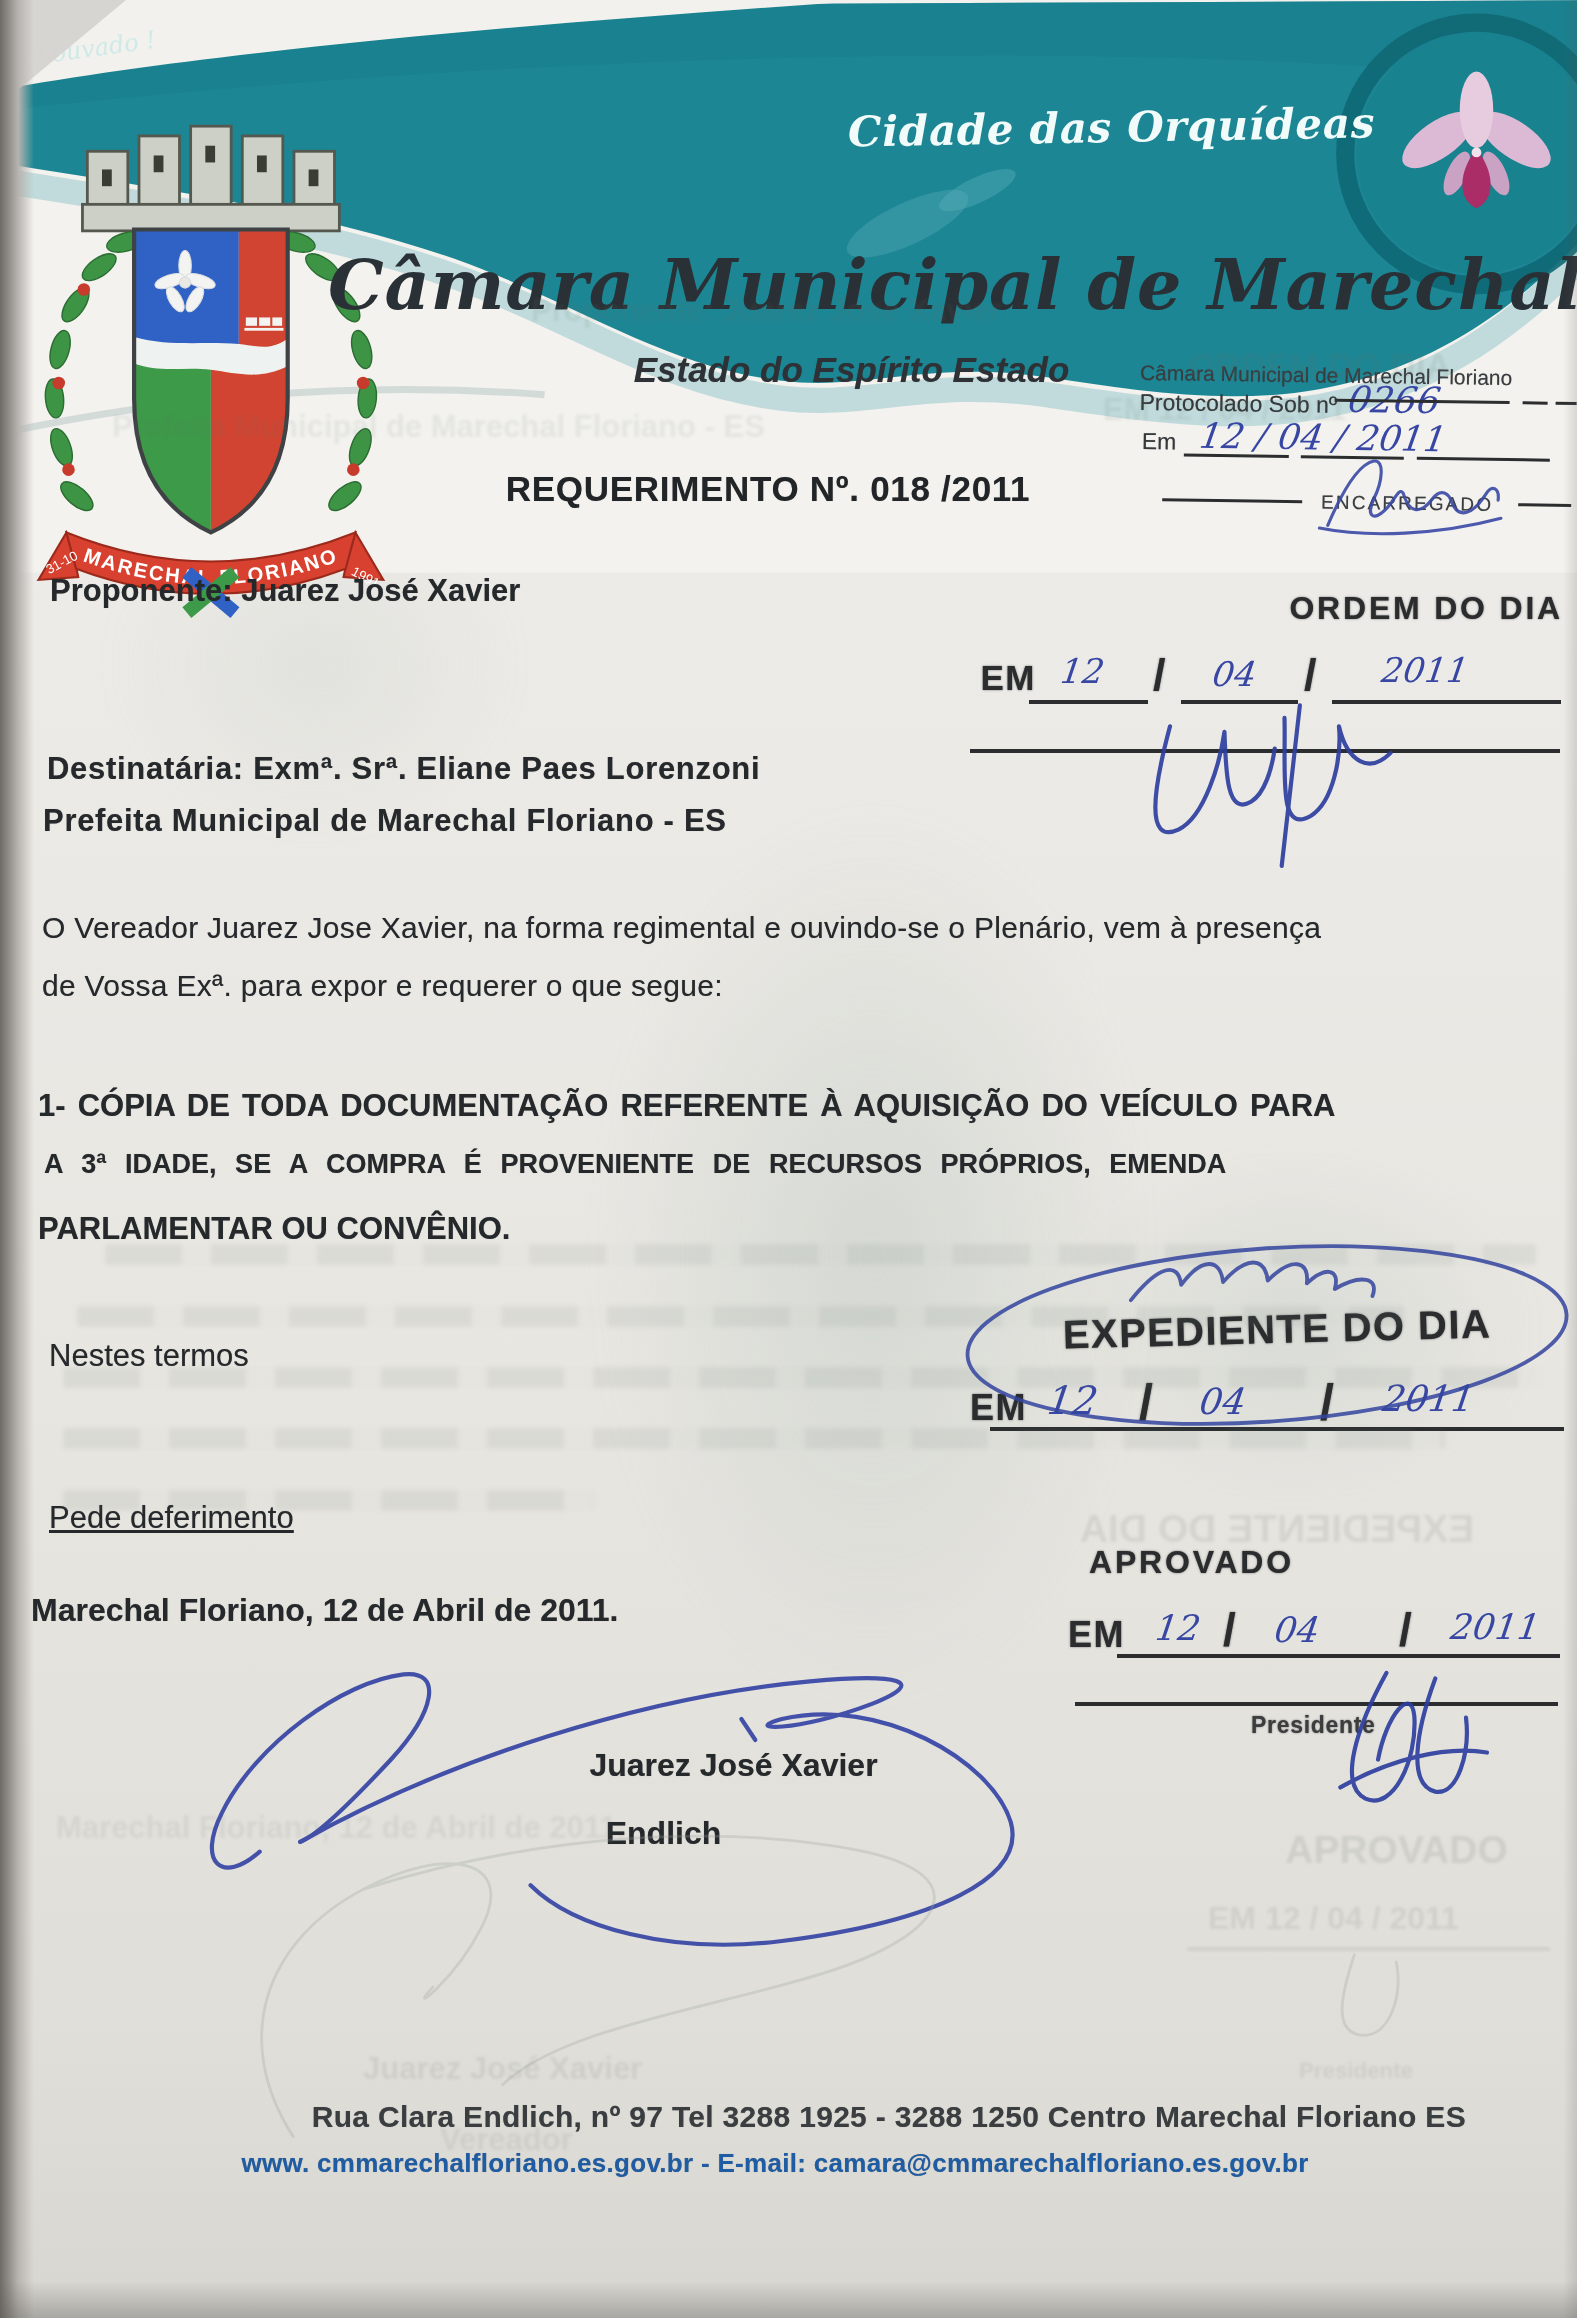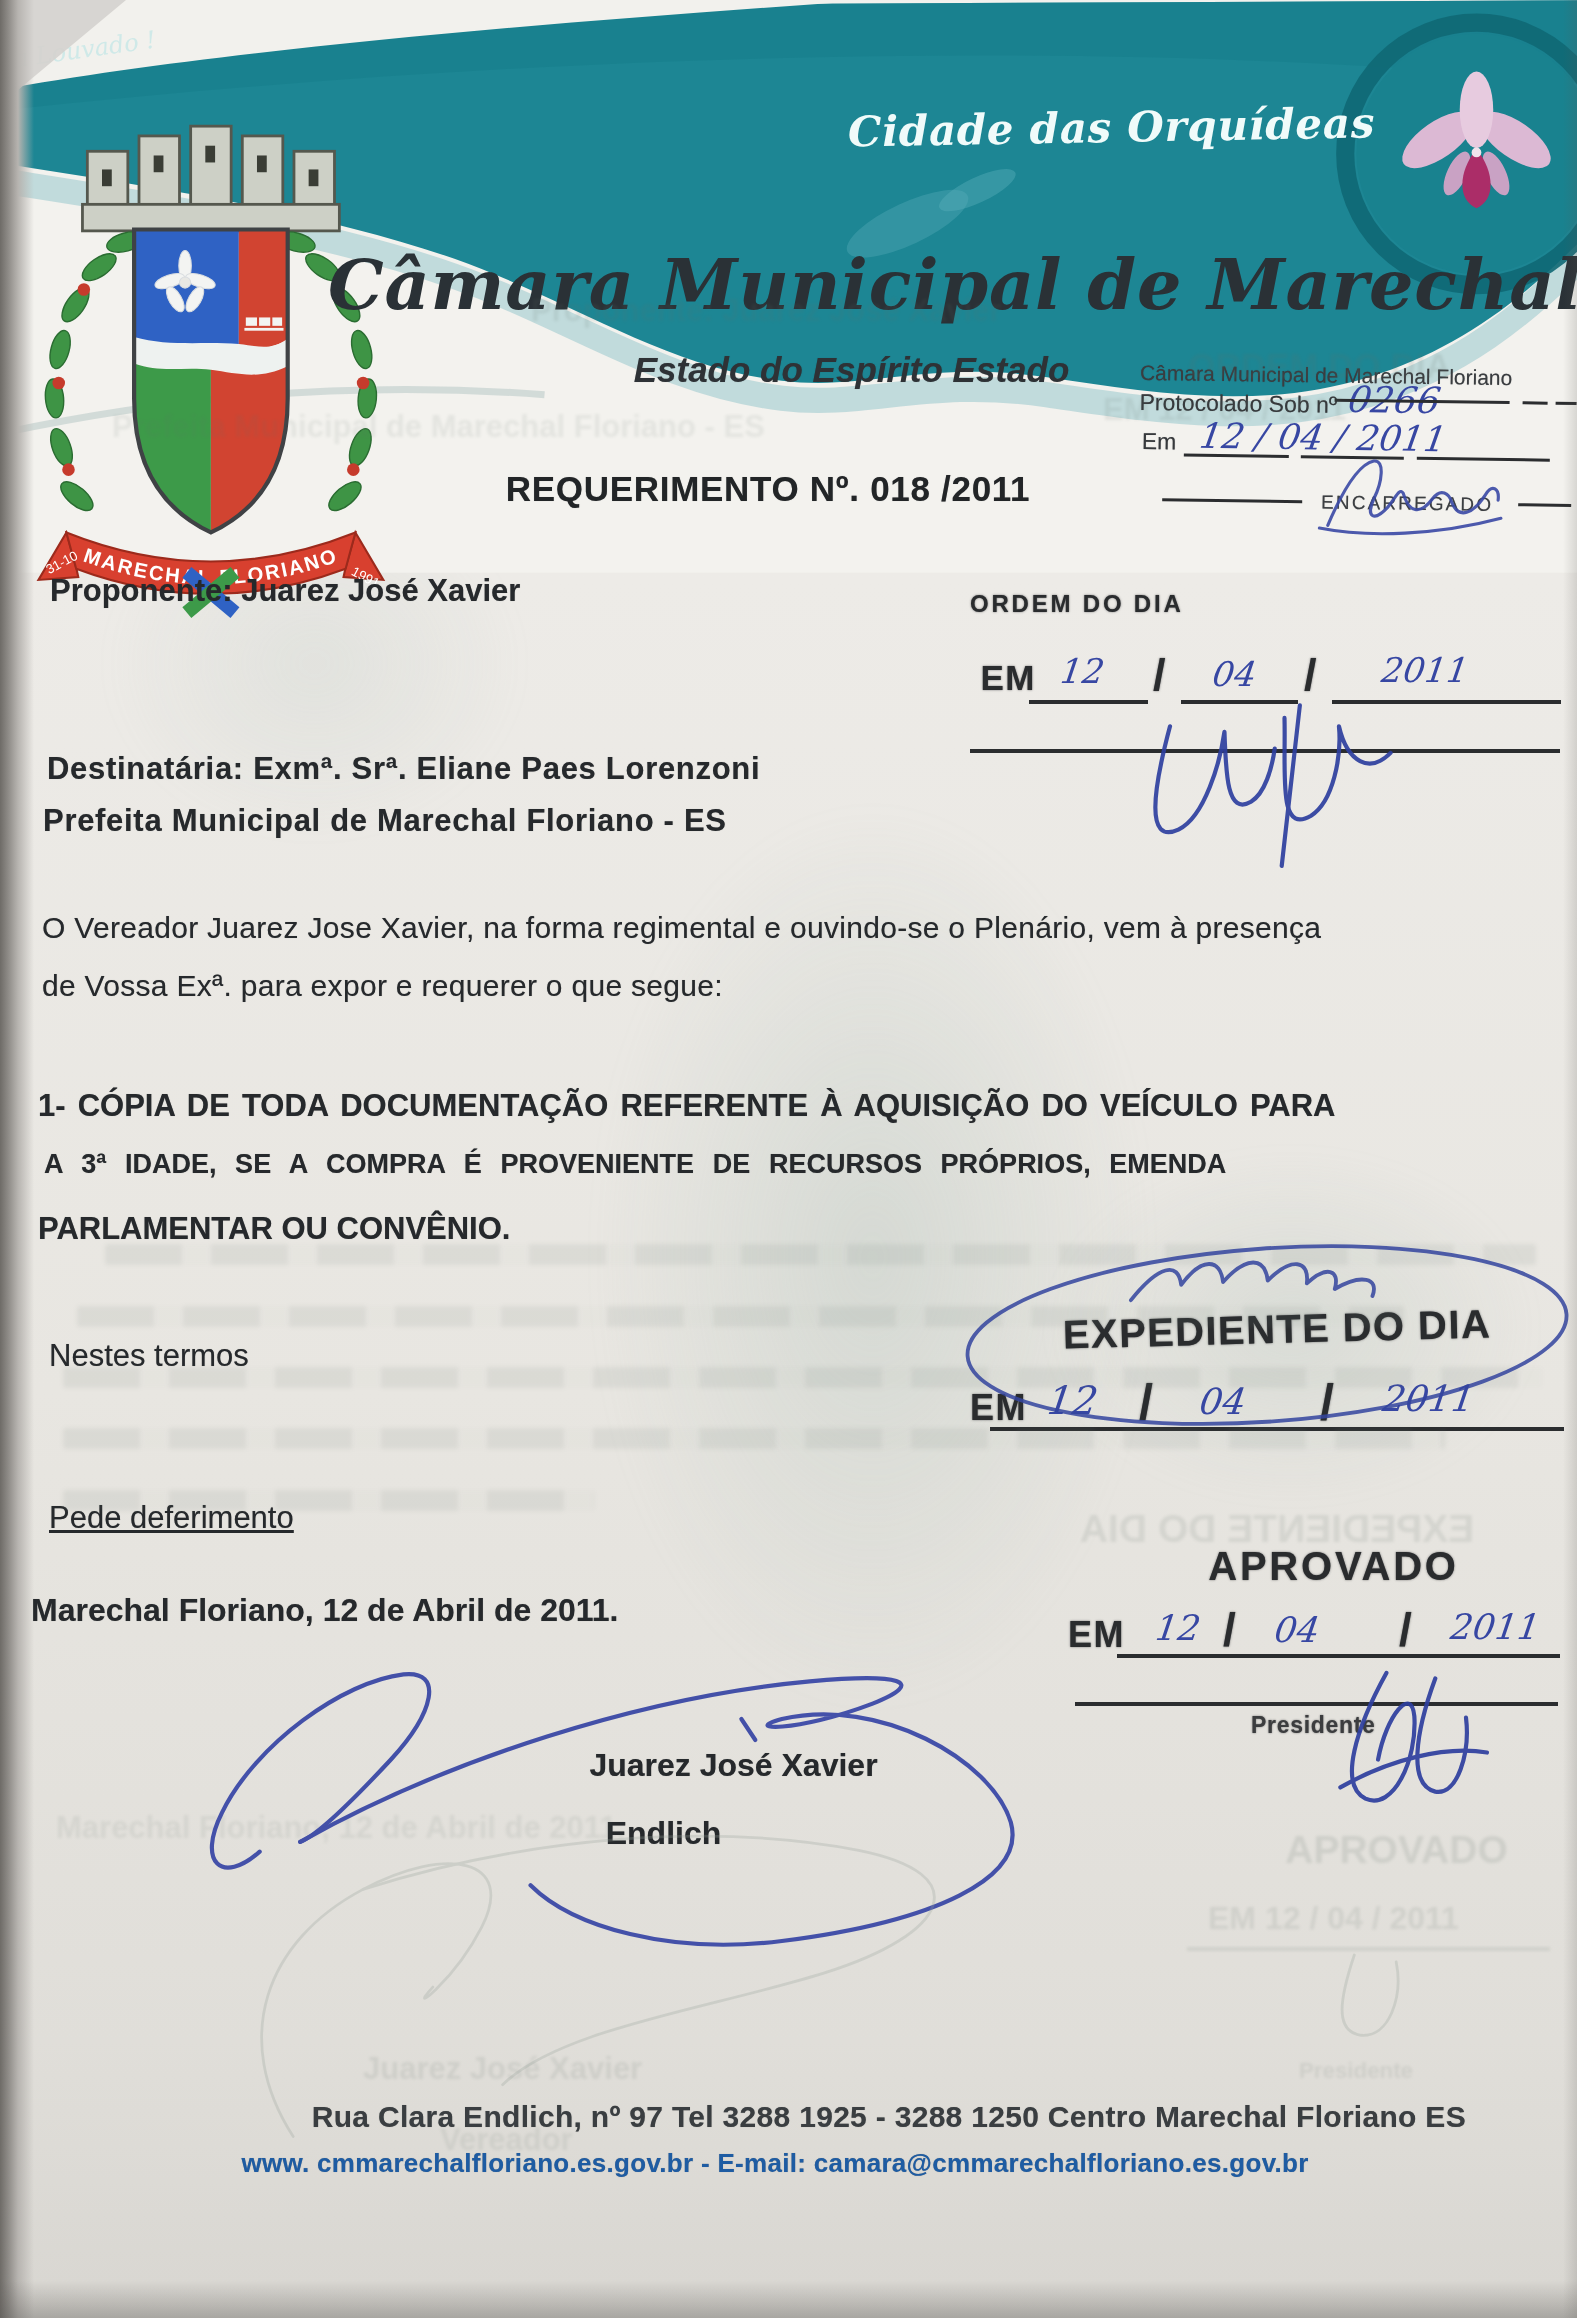--- a/index.html
+++ b/index.html
@@ -194,21 +194,21 @@
 
 <div class="abs typed" style="left:49px;top:1338px;font-size:31px;">Nestes termos</div>
 <div class="abs typed" style="left:49px;top:1500px;font-size:31px;text-decoration:underline;">Pede deferimento</div>
 
 <div class="abs typed b" style="left:31px;top:1592px;font-size:32px;">Marechal Floriano, 12 de Abril de 2011.</div>
 
 <div class="abs typed b" style="left:489px;top:1747px;width:489px;text-align:center;font-size:32px;">Juarez José Xavier</div>
 <div class="abs typed b" style="left:489px;top:1815px;width:349px;text-align:center;font-size:32px;">Endlich</div>
 
 <div class="abs" style="left:970px;top:590px;width:593px;height:175px;">
-  <div class="abs stamp" style="left:0;top:0;width:593px;text-align:left;font-size:24px;letter-spacing:2.8px;">ORDEM DO DIA</div>
+  <div class="abs stamp" style="left:0;top:0;width:593px;text-align:right;font-size:32px;letter-spacing:2.8px;">ORDEM DO DIA</div>
   <div class="abs stamp" style="left:10.5px;top:68px;font-size:35px;">EM</div>
   <div class="abs uline" style="left:59px;top:110px;width:119px;border-bottom-width:4.2px;"></div>
   <div class="abs stamp" style="left:183px;top:59px;font-size:45px;">/</div>
   <div class="abs uline" style="left:211px;top:110px;width:117px;border-bottom-width:4.2px;"></div>
   <div class="abs stamp" style="left:334px;top:59px;font-size:45px;">/</div>
   <div class="abs uline" style="left:362px;top:110px;width:229px;border-bottom-width:4.2px;"></div>
   <div class="abs hand" style="left:91px;top:61px;font-size:34px;">12</div>
   <div class="abs hand" style="left:243px;top:64px;font-size:34px;">04</div>
   <div class="abs hand" style="left:412px;top:60px;font-size:34px;">2011</div>
   <div class="abs thickline" style="left:0;top:159px;width:590px;"></div>
@@ -218,21 +218,21 @@
 <div class="abs" style="left:970px;top:1384px;width:607px;height:63px;">
   <div class="abs stamp" style="left:0;top:2.8px;font-size:36px;">EM</div>
   <div class="abs hand" style="left:78px;top:-5.6px;font-size:39px;">12</div>
   <div class="abs stamp" style="left:169px;top:-11.2px;font-size:50px;">/</div>
   <div class="abs hand" style="left:230px;top:-2.8px;font-size:36px;">04</div>
   <div class="abs stamp" style="left:350px;top:-11.2px;font-size:50px;">/</div>
   <div class="abs hand" style="left:413px;top:-5.6px;font-size:36px;">2011</div>
   <div class="abs thickline" style="left:19.5px;top:43px;width:574px;"></div>
 </div>
 
-<div class="abs stamp" style="left:1089px;top:1544px;width:489px;text-align:center;font-size:40px;letter-spacing:2.8px;">APROVADO</div>
+<div class="abs stamp" style="left:1089px;top:1544px;width:489px;font-size:32px;letter-spacing:2.8px;">APROVADO</div>
 <div class="abs" style="left:1068px;top:1611px;width:510px;height:63px;">
   <div class="abs stamp" style="left:0;top:2.8px;font-size:36px;">EM</div>
   <div class="abs hand" style="left:88px;top:-2.8px;font-size:35px;">12</div>
   <div class="abs stamp" style="left:155px;top:-8.4px;font-size:46px;">/</div>
   <div class="abs hand" style="left:207px;top:-1.4px;font-size:35px;">04</div>
   <div class="abs stamp" style="left:331px;top:-8.4px;font-size:46px;">/</div>
   <div class="abs hand" style="left:383px;top:-4.2px;font-size:35px;">2011</div>
   <div class="abs thickline" style="left:49px;top:43px;width:443px;"></div>
 </div>
 <div class="abs thickline" style="left:1075px;top:1702px;width:483px;"></div>

